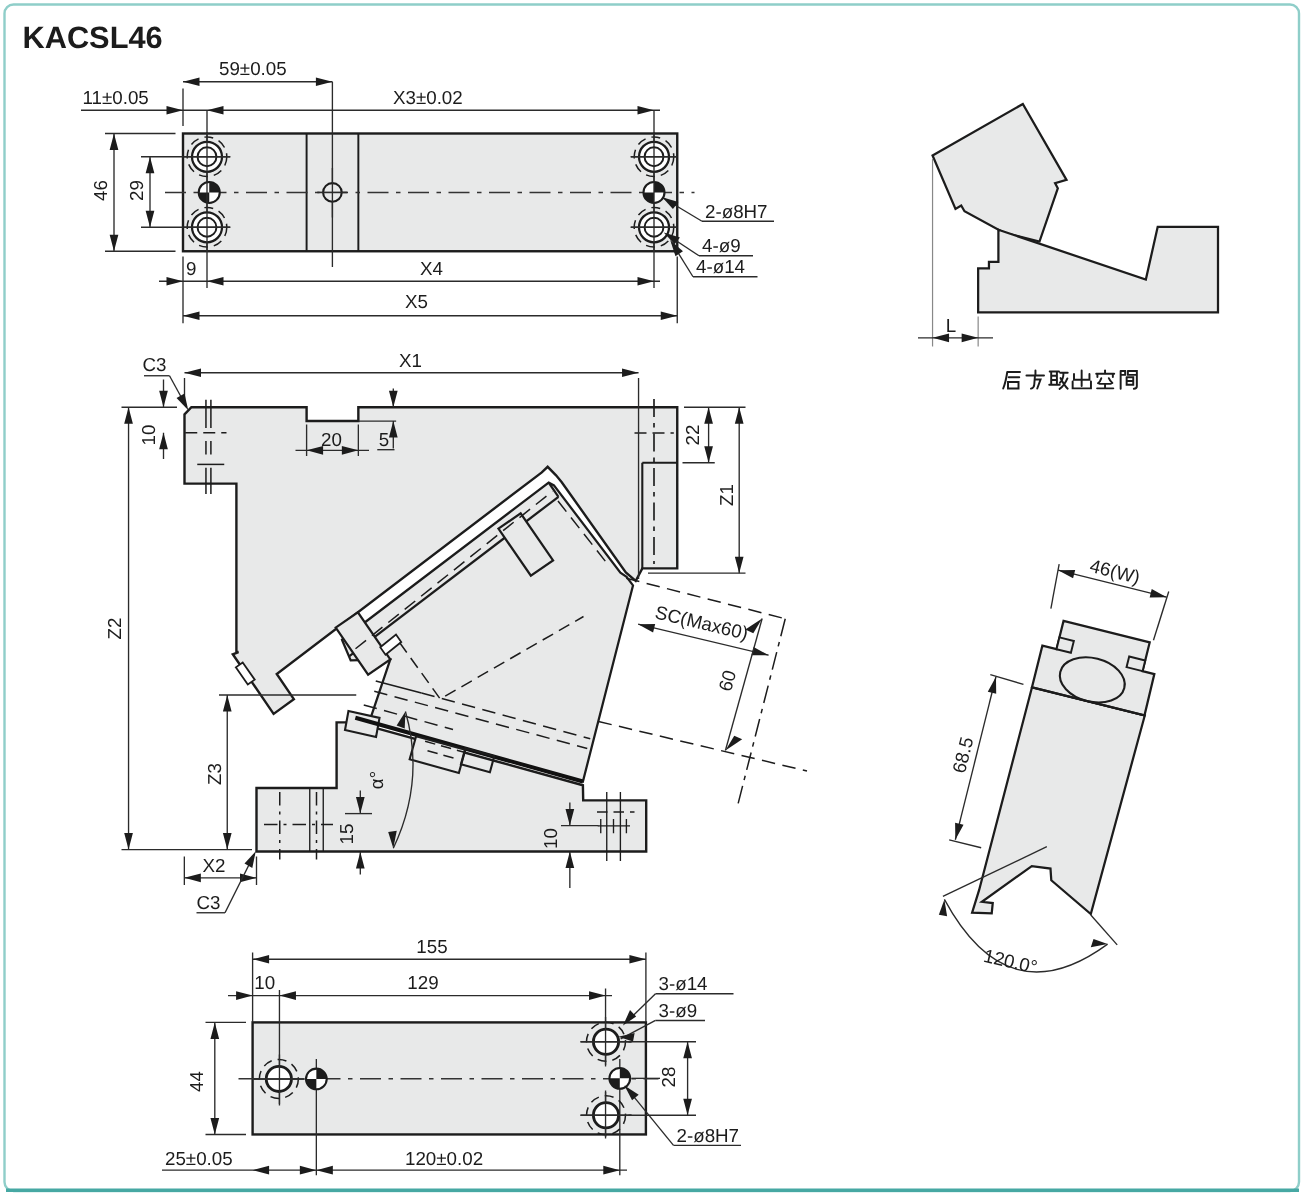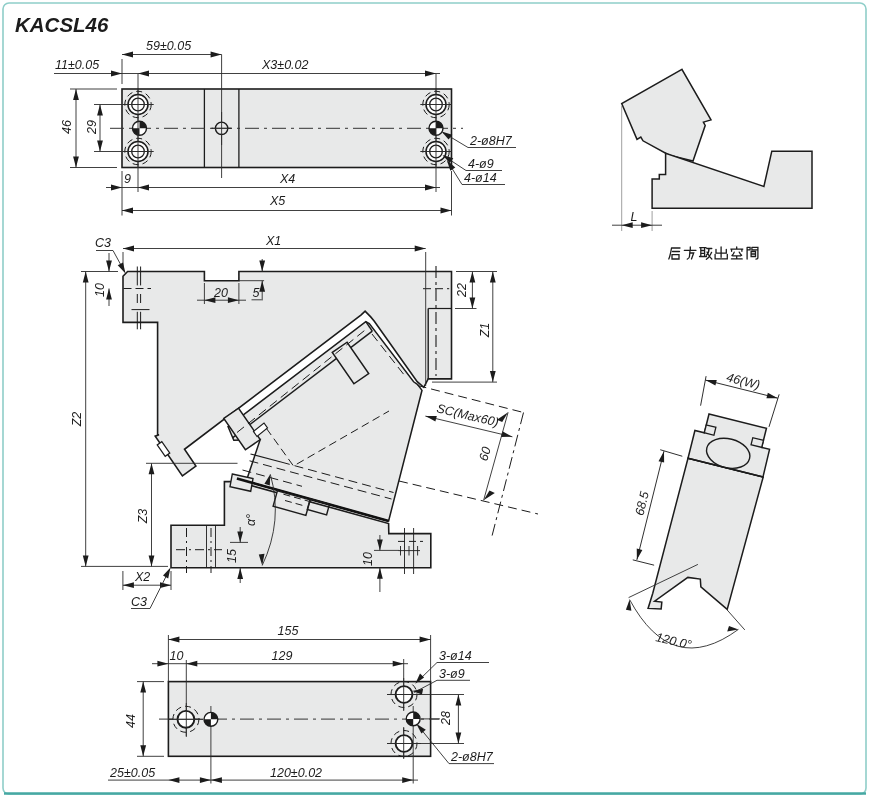--- a/index.html
+++ b/index.html
@@ -1,16 +1,16 @@
 <!DOCTYPE html>
 <html><head>
 <meta charset="utf-8">
 <style>
   html,body{margin:0;padding:0;background:#ffffff;}
-  .page{position:relative;width:870px;height:798px;font-family:"Liberation Sans",sans-serif;font-style:italic;}
+  .page{position:relative;width:870px;height:798px;font-family:"Liberation Sans",sans-serif;}
   svg{display:block;}
   text{font-family:"Liberation Sans",sans-serif;fill:#1c1c1c;}
   .dim{font-size:12.5px;}
   .ttl{font-size:20.5px;font-weight:bold;}
 </style>
 </head>
 <body>
 <div class="page">
 <svg width="870" height="798" viewBox="0 0 870 798">
 <defs>

